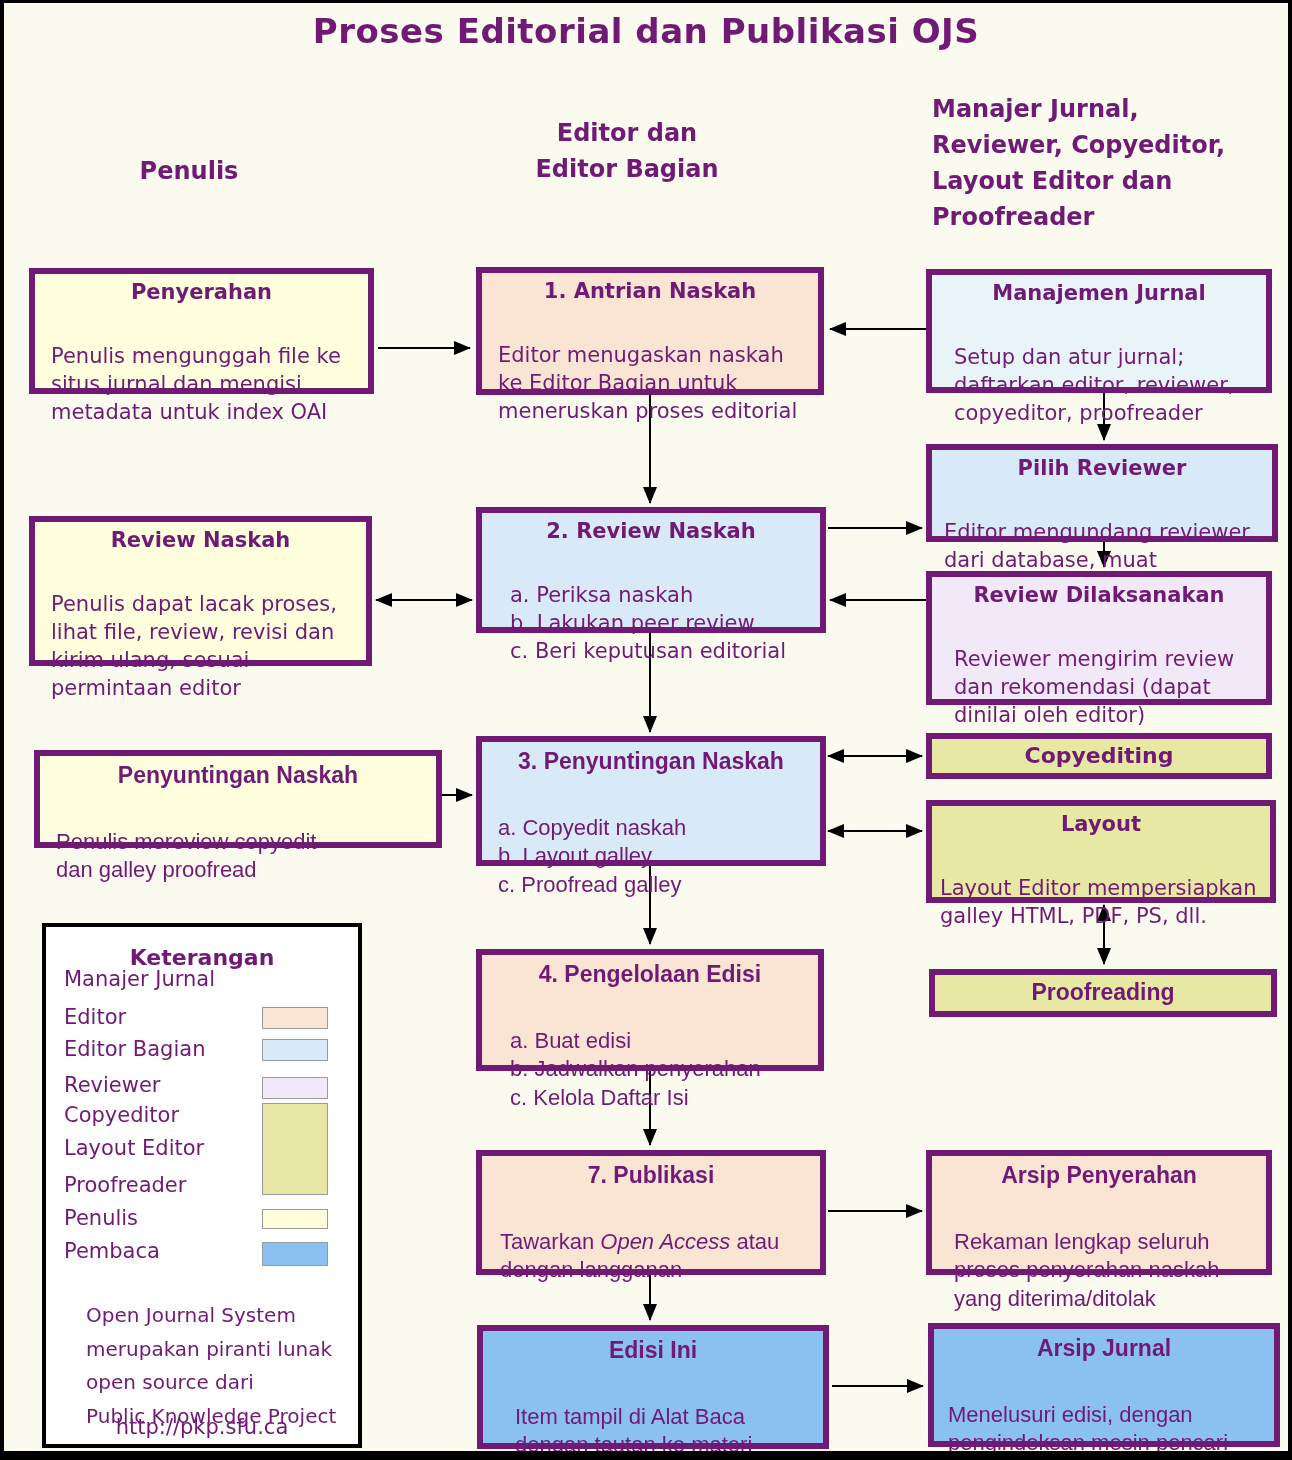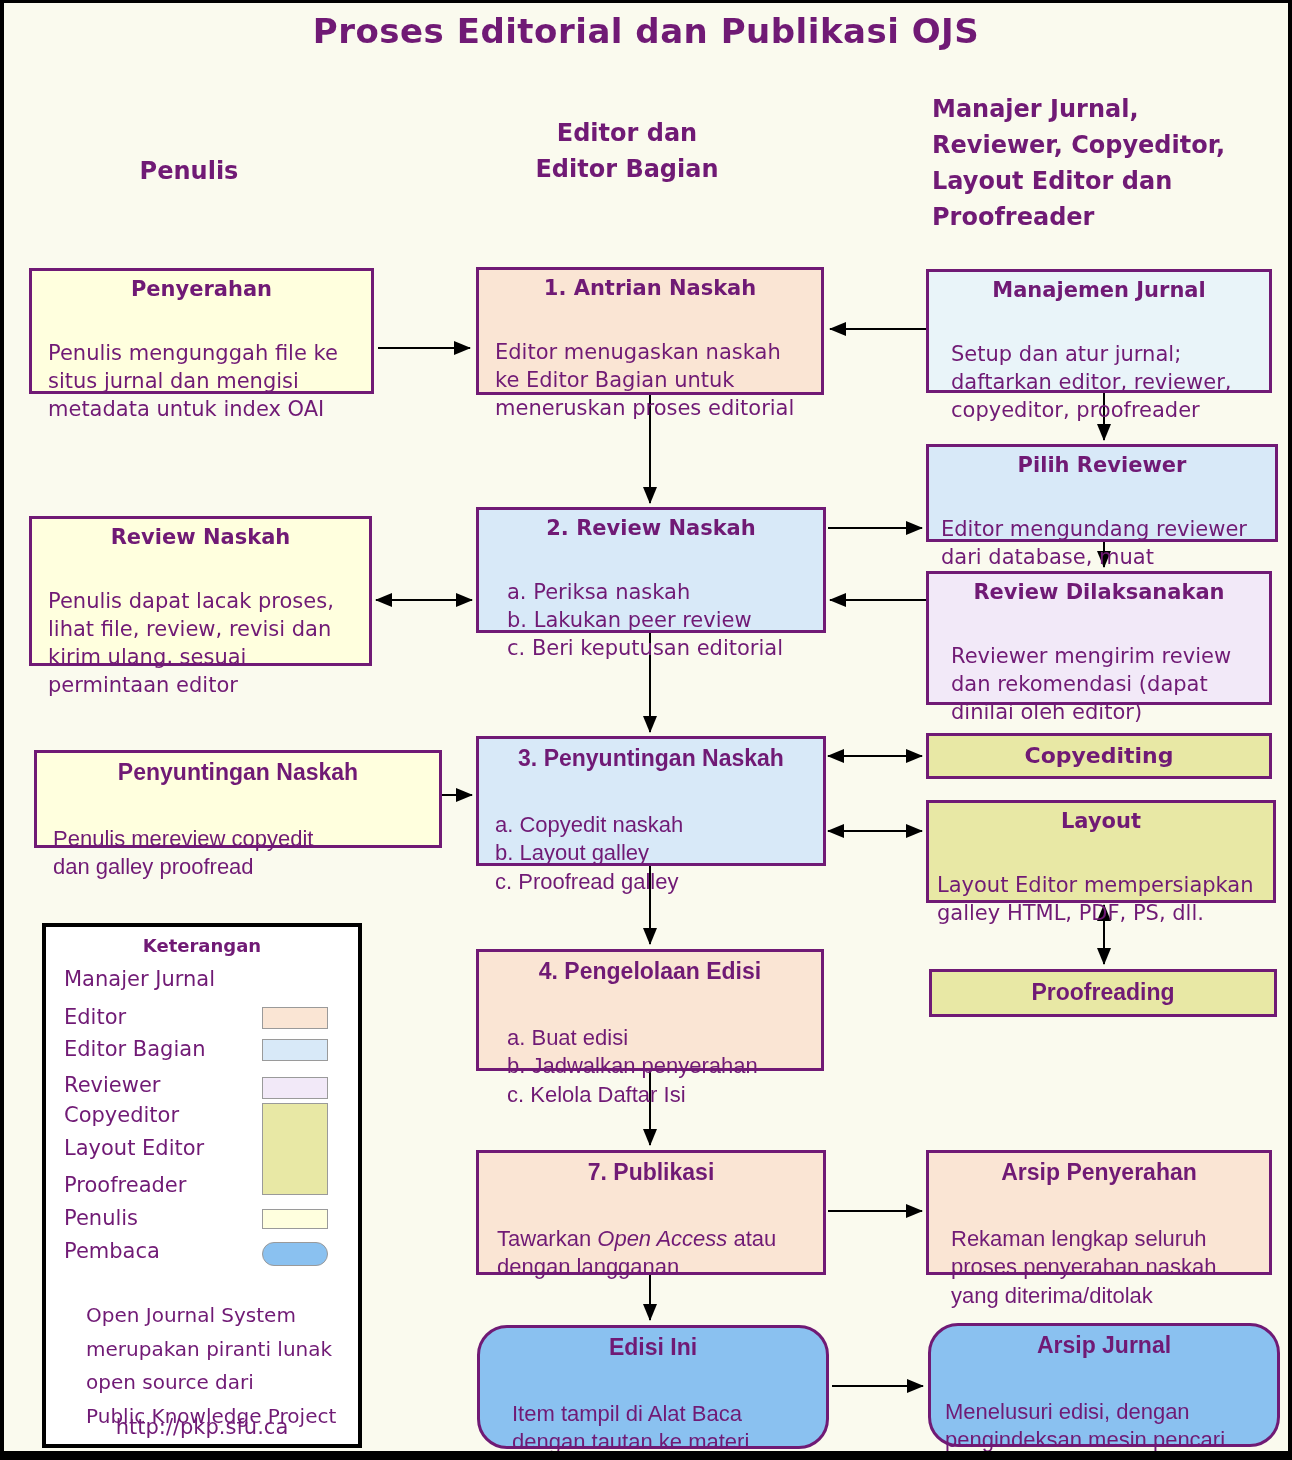--- a/index.html
+++ b/index.html
@@ -10,43 +10,43 @@
     font-family:"DejaVu Sans",sans-serif;color:#701a75;overflow:hidden;
   }
   #title{position:absolute;top:8px;left:0;width:100%;text-align:center;
     font-size:34px;font-weight:bold;letter-spacing:0.5px;}
   .colhead{position:absolute;font-weight:bold;font-size:24px;line-height:1.5;}
   .colhead .ln{white-space:nowrap;}
   #colhead-penulis{left:90px;top:150px;width:190px;text-align:center;}
   #colhead-editor{left:498px;top:112px;width:250px;text-align:center;}
   #colhead-manajer{left:928px;top:88px;width:350px;text-align:left;}
 
-  .box{position:absolute;border:3px solid #701a75;box-sizing:border-box;background:#fff;}
+  .box{position:absolute;border:6px solid #701a75;box-sizing:border-box;background:#fff;}
   .bt{font-weight:bold;text-align:center;font-size:21px;line-height:1.3;padding-top:5px;}
   .bb{font-size:21px;line-height:1.33;padding:0 6px 0 16px;text-align:left;margin-top:37px;}
   .center-v{display:flex;align-items:center;justify-content:center;}
   .center-v .bt{padding:0;font-size:22px;}
   .font-b,.font-b .bt,.font-b .bb{font-family:"Liberation Sans",sans-serif;}
   .font-b .bt{font-size:23px;}
   .font-b .bb{font-size:22px;line-height:1.3;}
 
   .bg-penulis{background:var(--c-penulis);}
   .bg-editor{background:var(--c-editor);}
   .bg-editor-bagian{background:var(--c-editor-bagian);}
   .bg-manajer{background:var(--c-manajer);}
   .bg-reviewer{background:var(--c-reviewer);}
   .bg-olive{background:var(--c-olive);}
-  .bg-pembaca{background:var(--c-pembaca);border-radius:30px;}
+  .bg-pembaca{background:var(--c-pembaca);}
 
   #arrows{position:absolute;left:0;top:0;pointer-events:none;}
   #arrows line{stroke:#000;stroke-width:2;}
 
   #legend{position:absolute;left:38px;top:920px;width:320px;height:525px;
     background:#FFFFFF;border:4px solid #000;box-sizing:border-box;}
-  .leg-title{text-align:center;font-weight:bold;font-size:18px;margin-top:8px;}
+  .leg-title{text-align:center;font-weight:bold;font-size:22px;margin-top:18px;}
   .leg-label{position:absolute;left:18px;font-size:21px;white-space:nowrap;}
   .sw{position:absolute;left:216px;width:66px;height:22px;border:1px solid #9a9a9a;box-sizing:border-box;}
   .leg-note{position:absolute;left:40px;top:372px;width:260px;font-size:20px;line-height:1.68;}
   .leg-url{position:absolute;left:0;top:488px;width:100%;text-align:center;font-size:21px;}
 </style>
 </head>
 <body>
 
 <div id="page">
 

